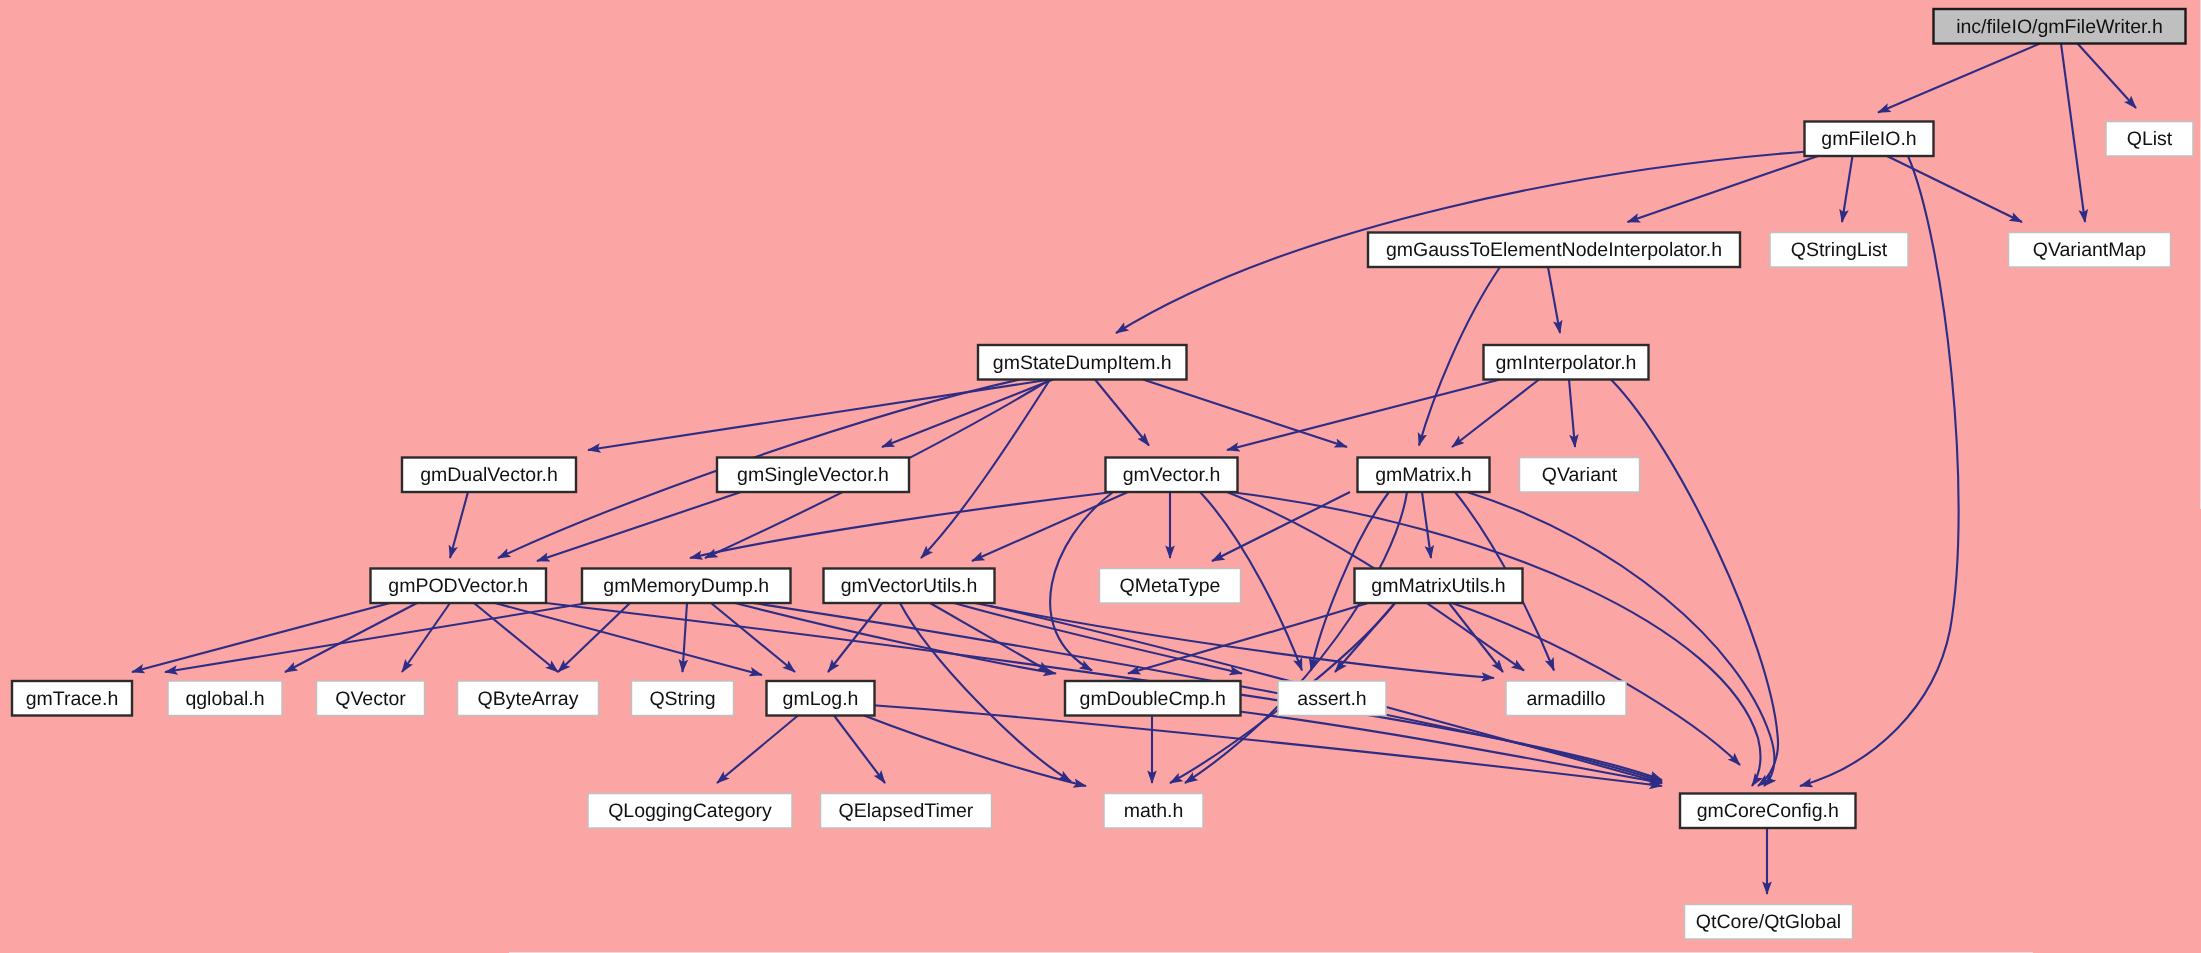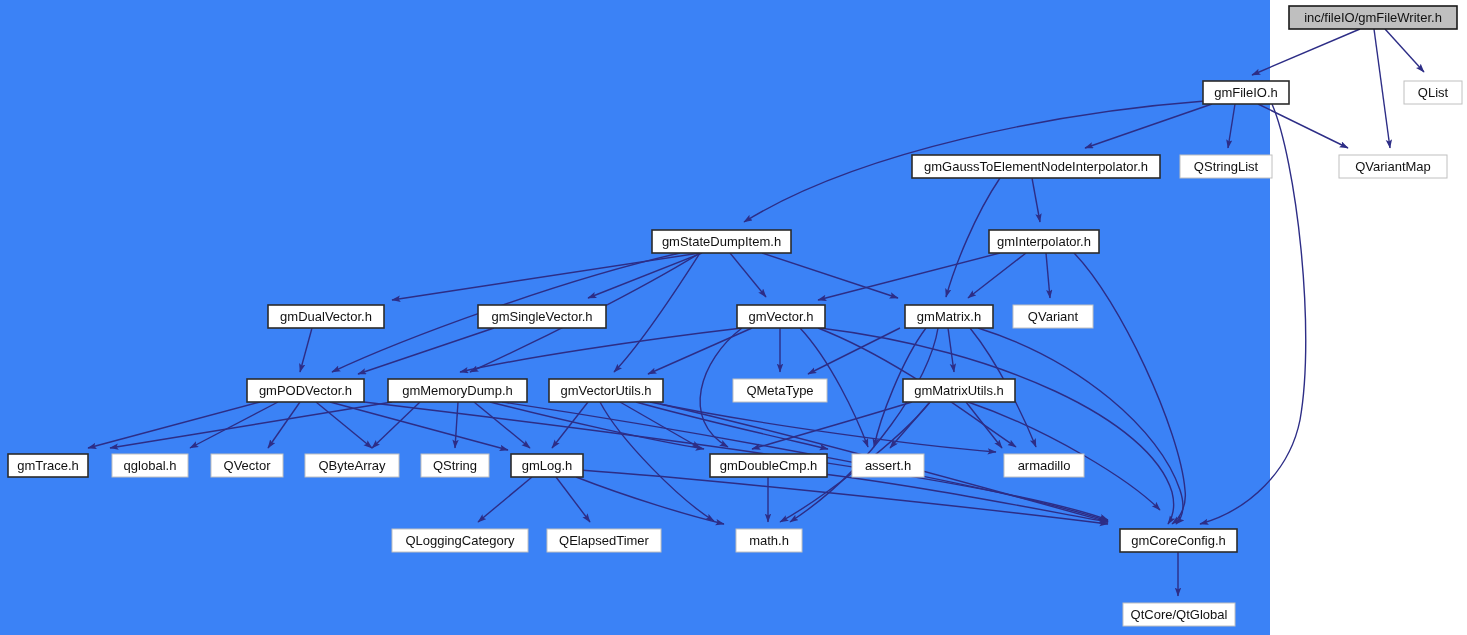--- a/index.html
+++ b/index.html
@@ -2,23 +2,23 @@
 <html><head>
 <meta charset="utf-8">
 <style>
   html, body {
     margin: 0;
     padding: 0;
     background: #ffffff;
   }
   #canvas-wrap {
     position: relative;
-    width: 1270px;
+    width: 1467px;
     height: 635px;
-    background: #3b82f6;
+    background: #fca5a5;
     font-family: "Liberation Sans", sans-serif;
   }
   svg#graph {
     position: absolute;
     left: 0;
     top: 0;
     width: 1467px;
     height: 635px;
     display: block;
   }

